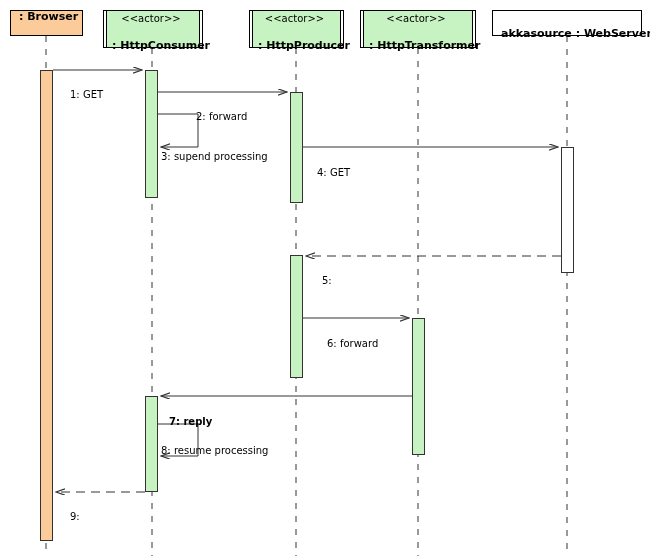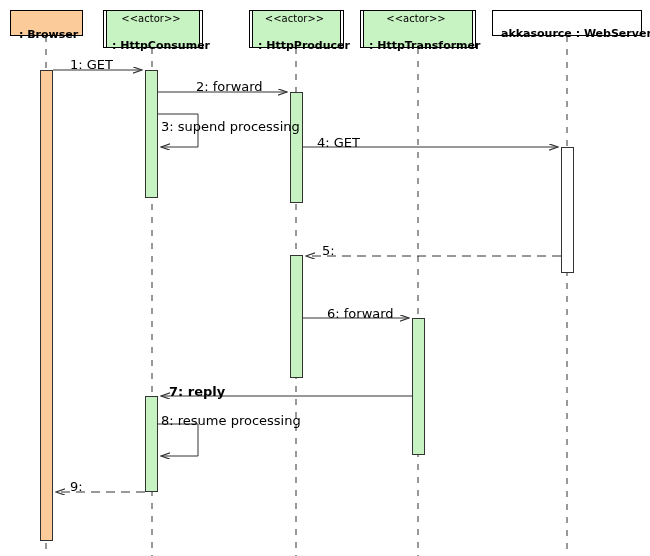--- a/index.html
+++ b/index.html
@@ -32,21 +32,21 @@
     text-align: center;
     line-height: 1.05;
     color: #000000;
   }
   .head.plain {
     background: #ffffff;
     padding: 17px 8px 5px 8px;
   }
   .head.object {
     background: #fbcb9a;
-    padding: 18px 8px 5px 8px;
+    padding: 0 8px 5px 8px;
   }
   .head.actor {
     background: #c7f2c1;
     padding: 3px 12px 4px 8px;
     
     box-shadow: inset 3px 0 0 -1px #ffffff, inset 4px 0 0 -1px #000000,
                 inset -3px 0 0 -1px #ffffff, inset -4px 0 0 -1px #000000;
   }
   .head .stereotype {
     display: block;
@@ -69,24 +69,25 @@
     position: absolute;
     box-sizing: border-box;
     border: 1px solid #333333;
   }
   .activation.green { background: #c7f2c1; }
   .activation.orange { background: #fbcb9a; }
   .activation.white { background: #ffffff; }
   
   .msg-label {
     position: absolute;
-    font-size: 13px;
+    font-size: 10px;
     color: #000000;
     white-space: nowrap;
     line-height: 1;
+    margin-top: 32px;
   }
 </style>
 </head>
 <body>
 
 <div id="diagram">
 
   <svg class="layer" viewBox="0 0 650 556" xmlns="http://www.w3.org/2000/svg">
     <defs>
       <marker id="arrow-open" markerWidth="10" markerHeight="10" refX="9" refY="3.2" orient="auto" markerUnits="userSpaceOnUse">

